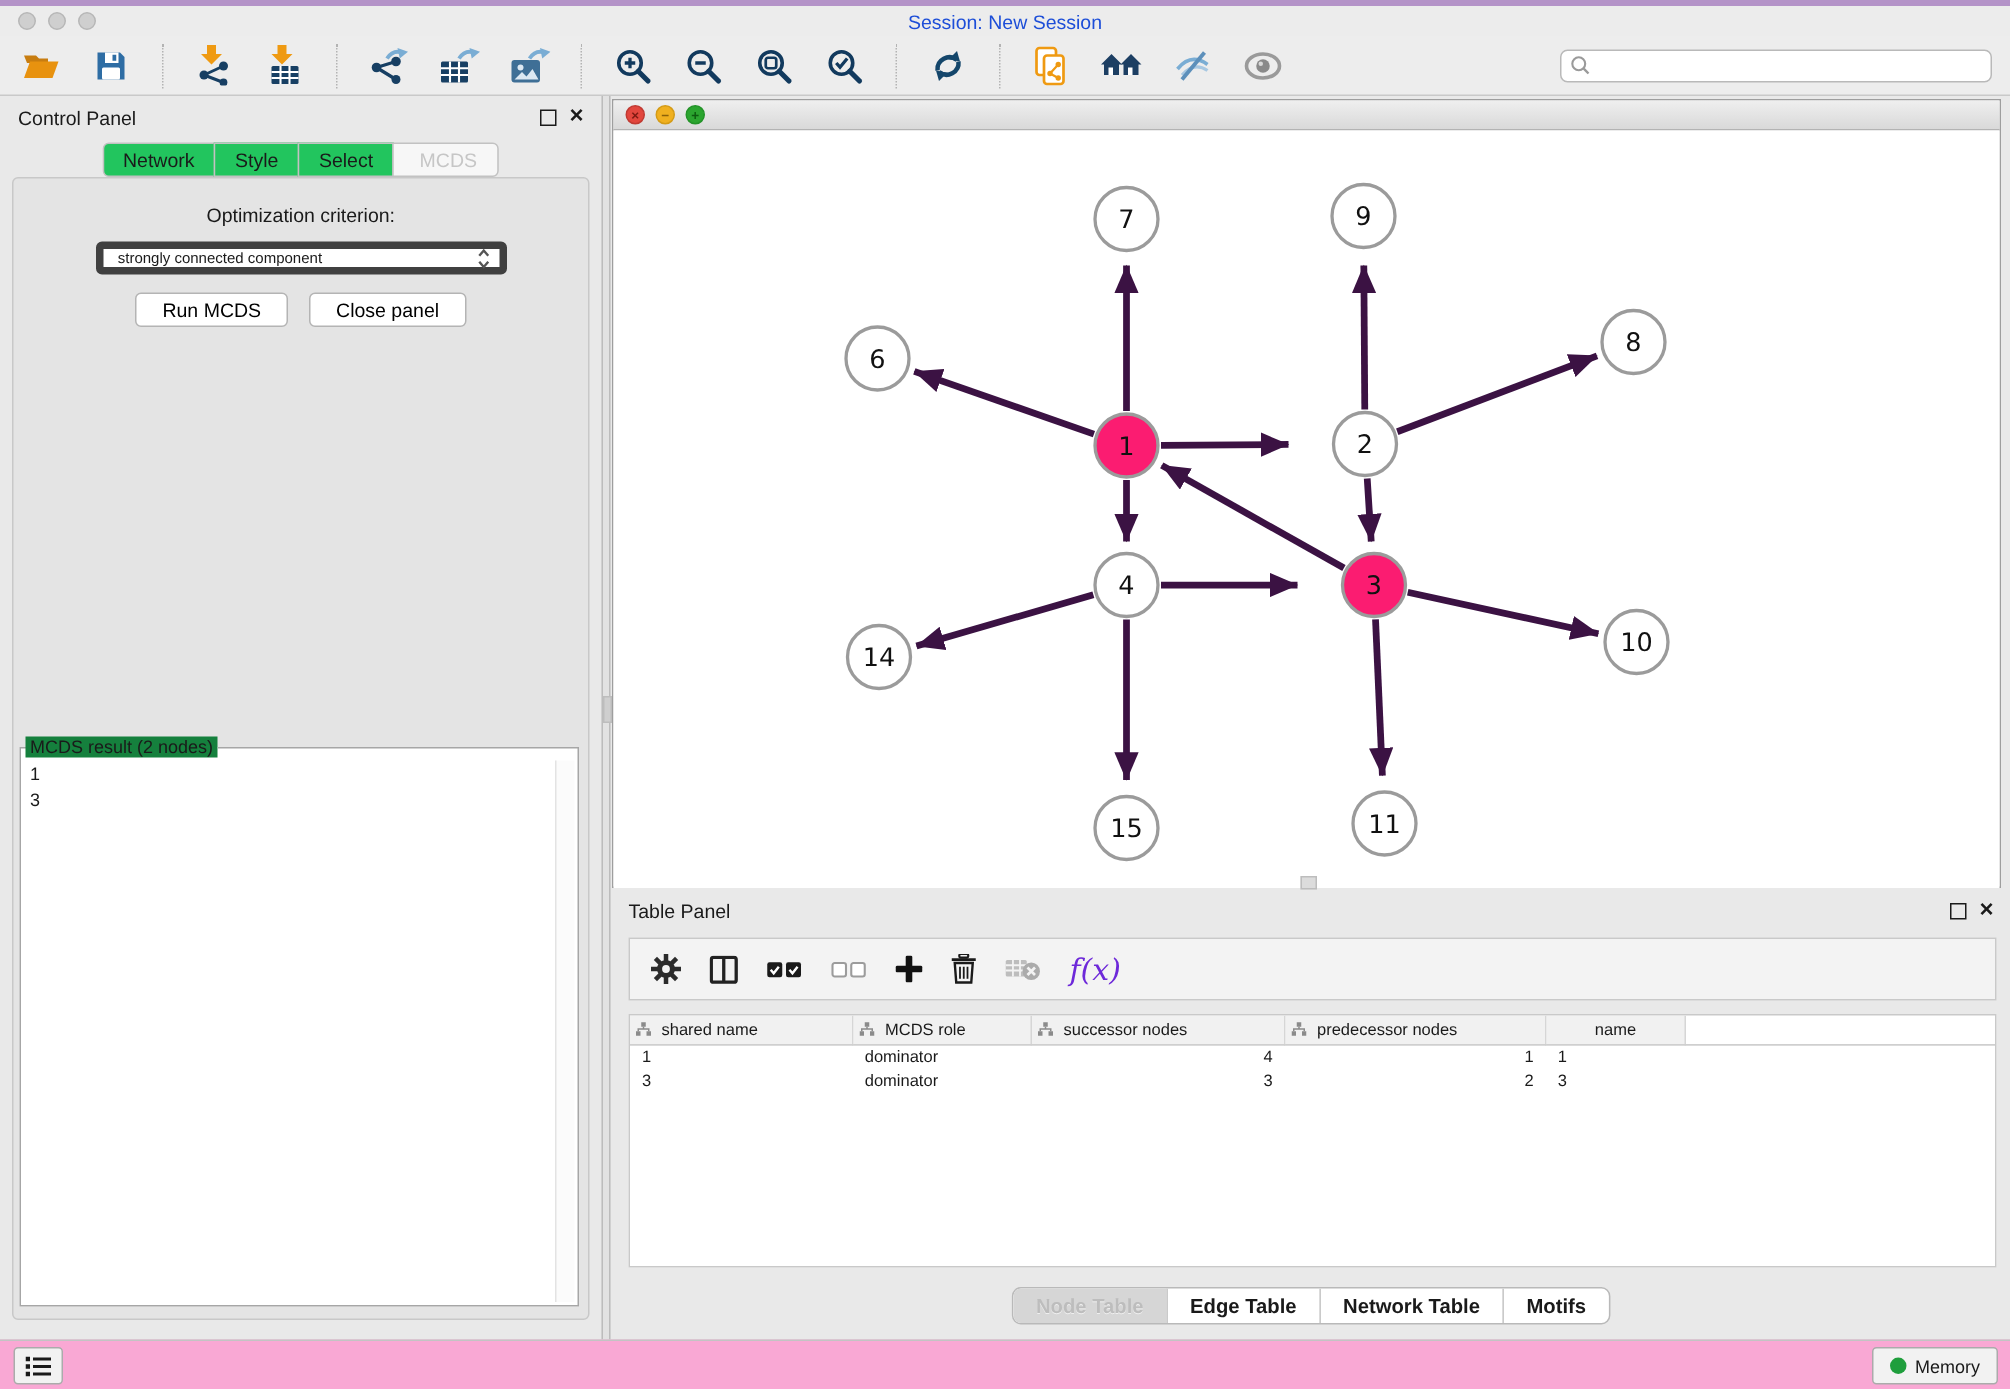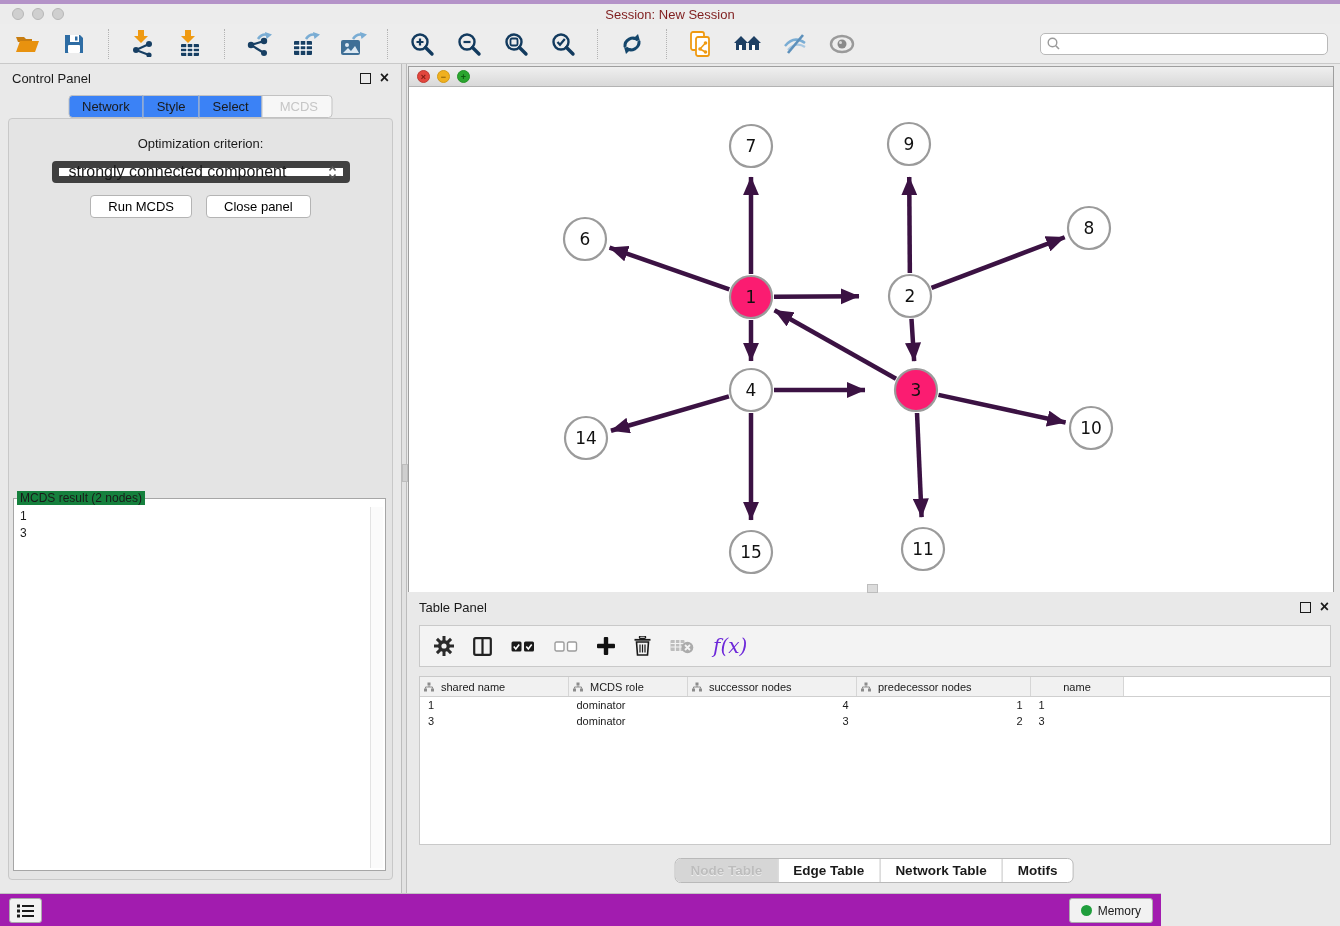--- a/index.html
+++ b/index.html
@@ -5,45 +5,45 @@
   html,body{margin:0;padding:0;}
   body{width:1340px;height:926px;position:relative;background:#e9e9e9;
        font-family:"Liberation Sans",sans-serif;overflow:hidden;color:#1a1a1a;}
   svg{display:block}
   
   .top-strip{position:absolute;left:0;top:0;width:1340px;height:4px;background:#b493c8;}
   .titlebar{position:absolute;left:0;top:4px;width:1340px;height:20px;background:#ececec;
             border-bottom:1px solid #d2d2d2;}
   .lights{position:absolute;left:12px;top:4px;display:flex;gap:8px;}
   .light{width:12px;height:12px;border-radius:50%;background:#cfcfcf;border:1px solid #b7b7b7;box-sizing:border-box;}
-  .title-text{position:absolute;left:0;right:0;top:3px;text-align:center;font-size:13px;color:#7f1d1d;}
+  .title-text{position:absolute;left:0;right:0;top:3px;text-align:center;font-size:13px;color:#1d4ed8;}
   
   .toolbar{position:absolute;left:0;top:24px;width:1340px;height:40px;background:#ededed;
            border-bottom:1px solid #c9c9c9;display:flex;align-items:center;padding:0 12px;box-sizing:border-box;gap:17px;}
   .tb-icon{width:30px;height:30px;display:flex;align-items:center;justify-content:center;cursor:default;}
   .tb-sep{height:30px;border-left:1px dotted #b3b3b3;margin:0 2px;}
   .search-box{margin-left:auto;width:288px;height:22px;background:#fff;border:1px solid #b9b9b9;border-radius:5px;
               display:flex;align-items:center;padding:0 6px;gap:5px;box-sizing:border-box;}
   .search-box input{border:none;outline:none;flex:1;font-size:12px;font-family:"Liberation Sans",sans-serif;background:transparent;}
   
   .control-panel{position:absolute;left:0;top:64px;width:401px;height:829px;background:#e9e9e9;}
   .cp-header{height:28px;display:flex;align-items:center;padding:0 12px;font-size:13px;}
   .panel-ctrls{margin-left:auto;display:flex;align-items:center;gap:9px;}
   .float-sq{width:9px;height:9px;border:1.6px solid #1a1a1a;display:inline-block;}
   .close-x{font-size:16px;font-weight:bold;line-height:10px;}
   .cp-tabs{position:absolute;top:31px;left:50%;transform:translateX(-50%);display:flex;}
-  .cp-tab{padding:3px 13px;font-size:13px;background:#3b82f6;border:1px solid #c2c2c2;margin-left:-1px;white-space:nowrap;}
+  .cp-tab{padding:3px 13px;font-size:13px;background:#22c55e;border:1px solid #c2c2c2;margin-left:-1px;white-space:nowrap;}
   .cp-tab:first-child{border-radius:4px 0 0 4px;}
   .cp-tab:last-child{border-radius:0 4px 4px 0;}
   .cp-tab.active{color:#c6c6c6;background:#f7f7f7;padding-left:17px;}
   .cp-body{position:absolute;left:8px;right:8px;top:54px;bottom:13px;background:#e4e4e4;
            border:1px solid #c8c8c8;border-radius:4px;}
   .opt-label{margin-top:17px;text-align:center;font-size:13px;}
-  .combo{margin:10px auto 0;width:298px;height:22px;background:#fff;border:7px solid #404040;border-radius:4px;
-         display:flex;align-items:center;padding:0 6px 0 10px;box-sizing:border-box;font-size:16px;}
+  .combo{margin:10px auto 0;width:274px;height:22px;background:#fff;border:5px solid #404040;border-radius:4px;
+         display:flex;align-items:center;padding:0 6px 0 10px;box-sizing:border-box;font-size:10px;}
   .combo .chev{margin-left:auto;}
   .btn-row{margin-top:12px;display:flex;justify-content:center;gap:14px;}
   .btn{height:23px;padding:0 17px;background:#fff;border:1px solid #b4b4b4;border-radius:4px;font-size:13px;
        font-family:"Liberation Sans",sans-serif;}
   fieldset.result{position:absolute;left:4px;right:6px;top:372px;bottom:8px;margin:0;padding:0;
                   background:#fff;border:1px solid #a6a6a6;}
   fieldset.result legend{font-size:12px;padding:0 3px;margin-left:3px;background:#15803d;}
   .result-list{position:absolute;inset:2px 15px 2px 2px;font-size:12px;line-height:17px;padding:1px 4px;overflow:hidden;}
   .result-scroll{position:absolute;top:2px;bottom:2px;right:2px;width:12px;background:#fbfbfb;border-left:1px solid #e3e3e3;}
   
@@ -79,21 +79,21 @@
   table.nodes th.center{text-align:center;}
   table.nodes th.filler,table.nodes td.filler{background:#fff;border-right:none;}
   table.nodes td{height:16px;padding:0 8px;white-space:nowrap;overflow:hidden;}
   .col-icon{display:inline-block;vertical-align:-1px;margin-right:7px;}
   .tp-tabs{position:absolute;left:50%;bottom:7px;transform:translateX(-50%);display:flex;border:1px solid #b9b9b9;
            border-radius:6px;overflow:hidden;background:#fff;}
   .tp-tab{padding:4px 15px;font-size:13.5px;font-weight:bold;border-left:1px solid #c4c4c4;white-space:nowrap;}
   .tp-tab:first-child{border-left:none;text-align:right;}
   .tp-tab.active{background:#d6d6d6;color:#bdbdbd;text-shadow:0 1px 0 #efefef;}
   
-  .statusbar{position:absolute;left:0;bottom:0;width:1161px;height:33px;background:#a21caf;border-top:1px solid #c3c3c3;box-sizing:border-box;}
+  .statusbar{position:absolute;left:0;bottom:0;width:1340px;height:33px;background:#f9a8d4;border-top:1px solid #c3c3c3;box-sizing:border-box;}
   .sb-btn{position:absolute;top:4px;height:25px;background:#f2f2f2;border:1px solid #ababab;border-radius:3px;
           display:flex;align-items:center;justify-content:center;gap:6px;font-size:12px;box-sizing:border-box;}
   .sb-left{left:9px;width:33px;}
   .sb-right{right:8px;padding:0 11px;}
   .mem-dot{width:11px;height:11px;border-radius:50%;background:#1f9e3c;display:inline-block;}
 </style>
 </head>
 <body>
 
 <div class="top-strip"></div>

